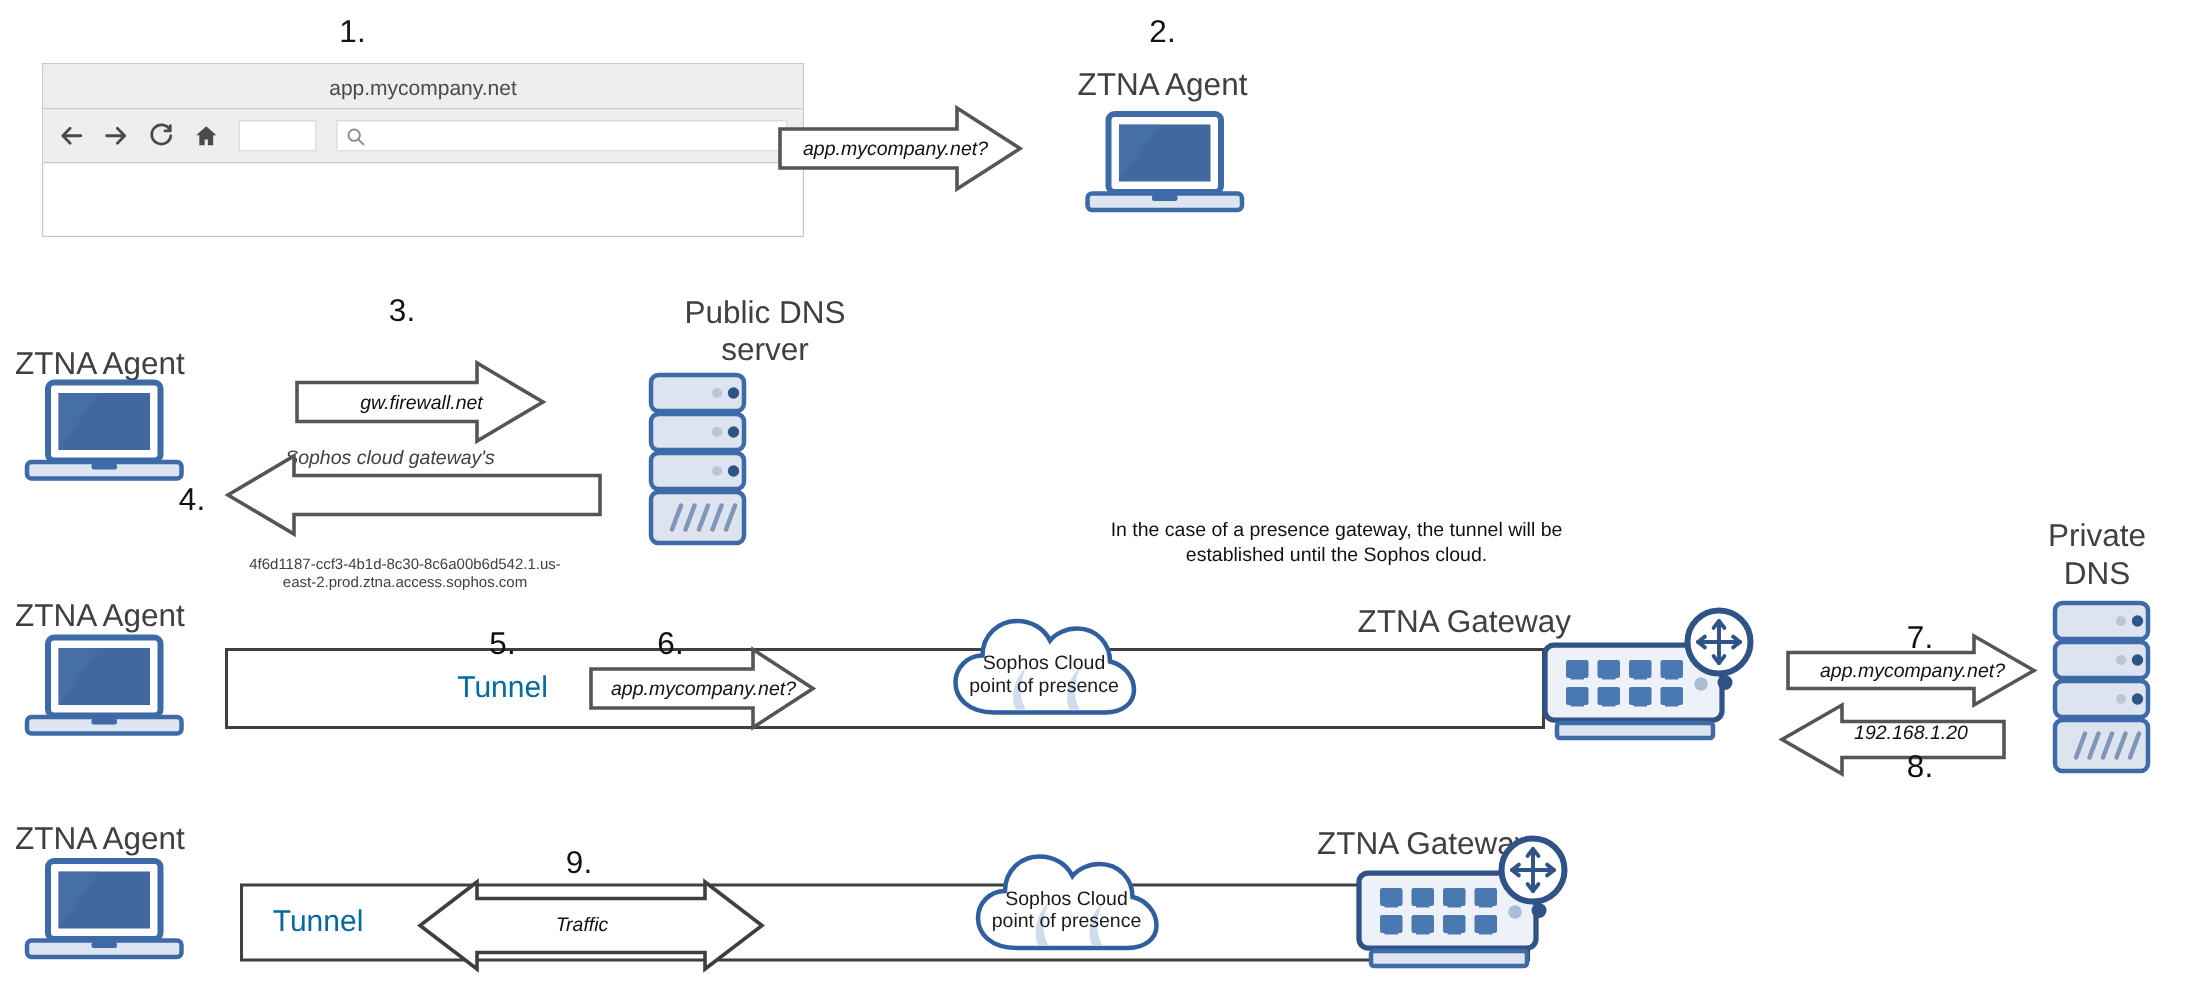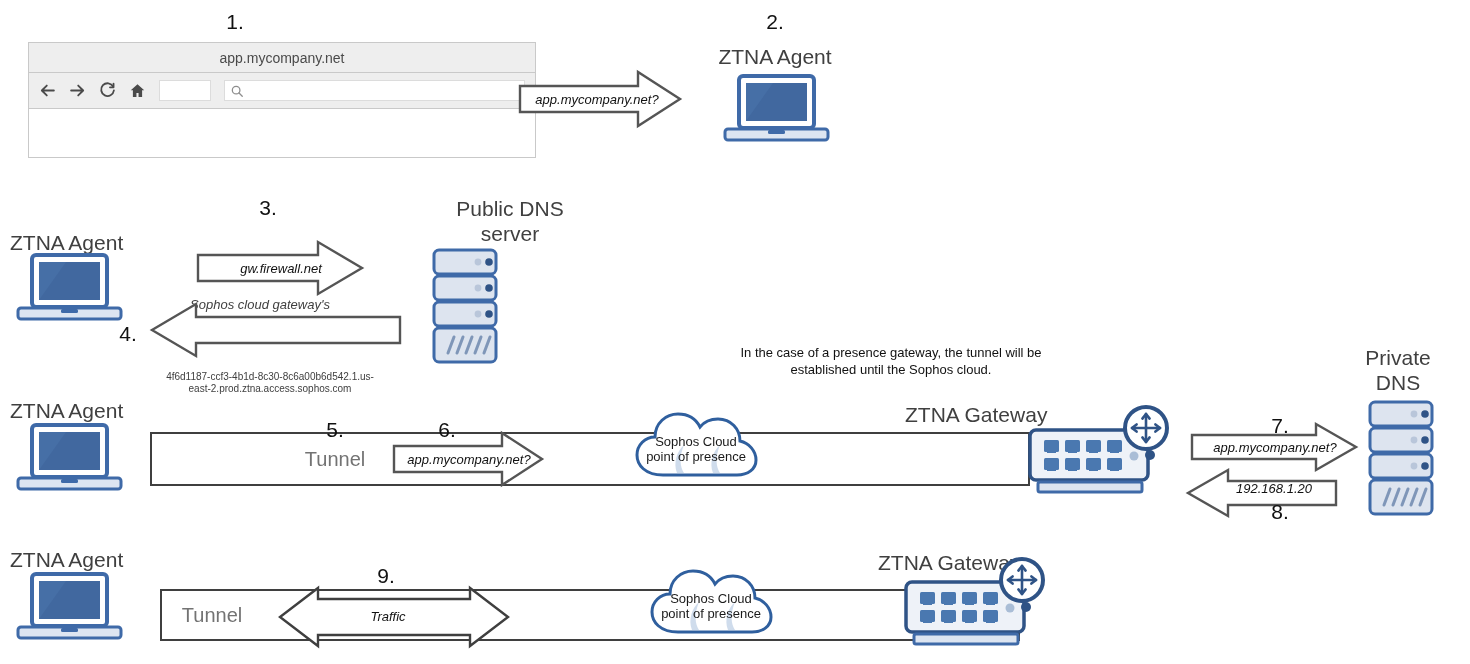--- a/index.html
+++ b/index.html
@@ -25,21 +25,21 @@
   .br-search{flex:1;height:21px;background:#fff;border:1px solid #dcdcdc;box-sizing:border-box;
              display:flex;align-items:center;padding-left:5px;}
   .br-body{background:#fff;}
 
   
   .laptop{position:absolute;}
   
   svg{display:block;overflow:visible;}
 
   .tunnel{position:absolute;border:2px solid #3f3f3f;background:#fff;box-sizing:border-box;}
-  .tunnel-txt{position:absolute;font-size:20px;color:#737373;transform:translate(-50%,-50%);}
+  .tunnel-txt{position:absolute;font-size:20px;color:#0369a1;transform:translate(-50%,-50%);}
   .note{position:absolute;font-size:13px;line-height:17px;text-align:center;
         transform:translateX(-50%);color:#111;}
   .arrow-txt{position:absolute;transform:translate(-50%,-50%);color:#111;white-space:nowrap;}
 </style>
 </head>
 <body>
 
 <div class="step" style="left:235px;top:10px;">1.</div>
 
 <div class="browser" style="left:28px;top:42px;width:508px;height:116px;">

